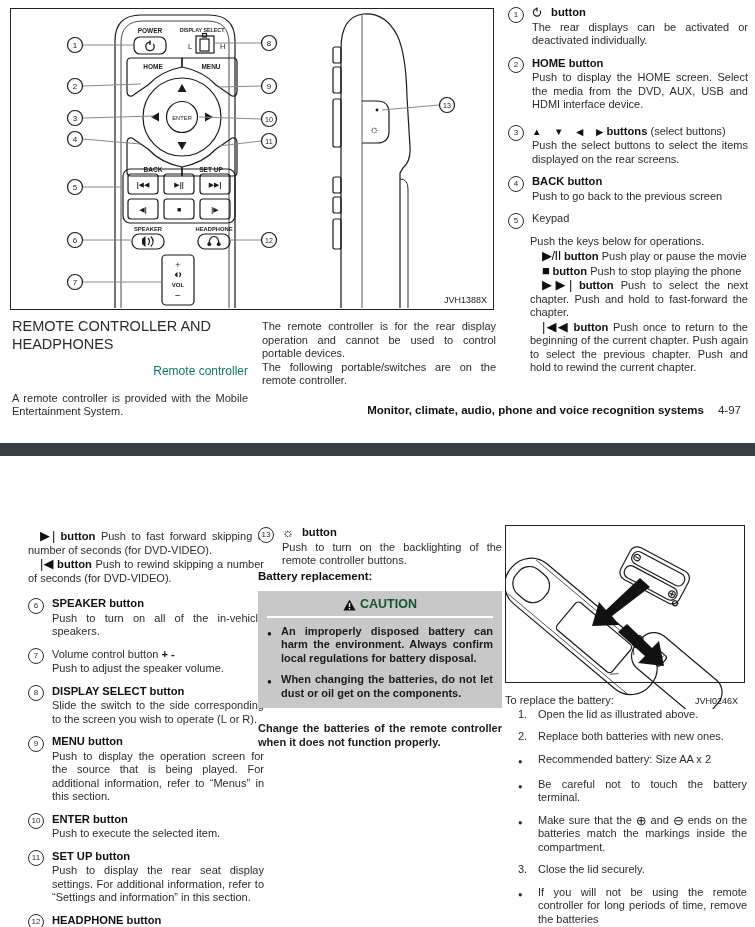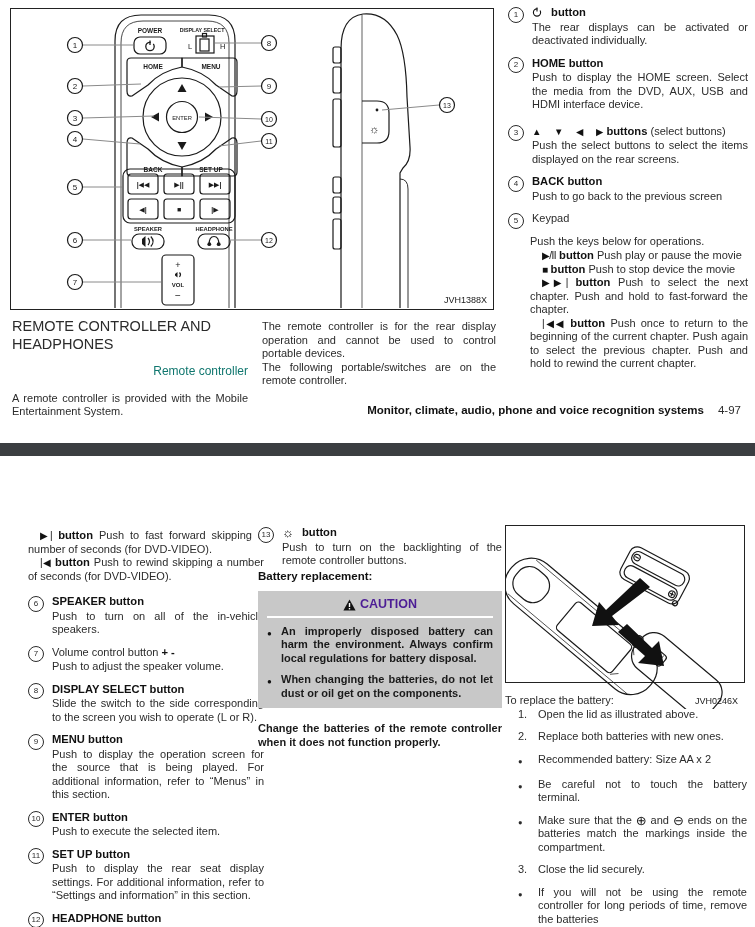--- a/index.html
+++ b/index.html
@@ -14,37 +14,37 @@
   p.txt{margin:0 0 0 0;}
   
   .item{display:flex;margin-bottom:9px;}
   .cnum{flex:0 0 14px;height:14px;border:1.1px solid #2b2b2b;border-radius:50%;
         display:inline-flex;align-items:center;justify-content:center;
         font-size:8px;line-height:1;margin-right:8px;margin-top:0.5px;background:#fff;}
   .ibody{flex:1;min-width:0;}
   .ihead{text-align:left;margin-bottom:1px;}
   .ttl{font-weight:bold;color:#111;font-size:11.2px;}
   .keyline{margin:0;text-indent:12px;}
-  .ksym{font-size:10px;letter-spacing:-0.5px;color:#111;}
+  .ksym{font-size:13px;letter-spacing:-0.5px;color:#111;}
   .selsyms{word-spacing:10px;font-size:9.5px;color:#111;}
   .pwr-ic{vertical-align:-1px;margin-right:6px;}
   .bl-ic{font-size:13px;color:#111;margin-right:5px;vertical-align:-1px;}
   
   .h1{font-size:14.5px;line-height:17.5px;color:#2b2b2b;margin:0 0 12px 0;font-weight:normal;text-align:left;}
   .h2{font-size:12px;color:#0f766e;margin:0 0 13px 0;font-weight:normal;text-align:right;}
   .gap8{margin-bottom:8px;}
   
   .footer{position:absolute;top:404px;right:14px;font-size:11.5px;display:flex;gap:14px;align-items:baseline;}
   .footer b{color:#111;}
   
   .sepbar{position:absolute;left:0;top:443px;width:755px;height:13px;}
   
   .caution{background:#c8c8c8;padding:5px 9px 8px 9px;margin:8px 0 14px 0;}
   .caution-title{display:flex;align-items:center;justify-content:center;gap:4px;
-                 font-weight:bold;font-size:12.5px;color:#4c1d95;padding:2px 0 4px 0;
+                 font-weight:bold;font-size:12.5px;color:#14532d;padding:2px 0 4px 0;
                  border-bottom:2px solid #fff;margin-bottom:7px;}
   .cbullet{display:flex;margin-bottom:8px;}
   .cbullet:last-child{margin-bottom:0;}
   .cbullet .dot{flex:0 0 14px;font-size:8px;padding-top:2px;color:#111;}
   .cbullet p{margin:0;font-weight:bold;color:#1a1a1a;}
   .notehead{font-weight:bold;color:#111;font-size:11.5px;margin:2px 0 10px 0;text-align:left;}
   .notebody{font-weight:bold;color:#1a1a1a;margin:0;}
   
   .step{display:flex;margin:0 0 9px 0;}
   .step .mk{flex:0 0 20px;margin-left:13px;text-align:left;}
@@ -245,21 +245,21 @@
   </div>
   <div class="item" style="margin-bottom:6px;">
     <span class="cnum">5</span>
     <div class="ibody">
         <div class="ihead"><span>Keypad</span></div>
       </div>
   </div>
   <div style="margin-left:22px;">
     <p class="txt" style="margin-bottom:1px;">Push the keys below for operations.</p>
     <p class="keyline"><span class="ksym">▶/II</span> <b class="ttl">button</b> <span>Push play or pause the movie</span></p>
-    <p class="keyline"><span class="ksym">■</span> <b class="ttl">button</b> <span>Push to stop device the movie</span></p>
+    <p class="keyline"><span class="ksym">■</span> <b class="ttl">button</b> <span>Push to stop playing the phone</span></p>
     <p class="keyline"><span class="ksym">▶▶|</span> <b class="ttl">button</b> <span>Push to select the next chapter. Push and hold to fast-forward the chapter.</span></p>
     <p class="keyline"><span class="ksym">|◀◀</span> <b class="ttl">button</b> <span>Push once to return to the beginning of the current chapter. Push again to select the previous chapter. Push and hold to rewind the current chapter.</span></p>
   </div>
 </div>
 
 <div class="col" style="left:12px;top:318px;width:236px;">
   <h1 class="h1">REMOTE CONTROLLER AND HEADPHONES</h1>
   <h2 class="h2">Remote controller</h2>
   <p class="txt">A remote controller is provided with the Mobile Entertainment System.</p>
 </div>

